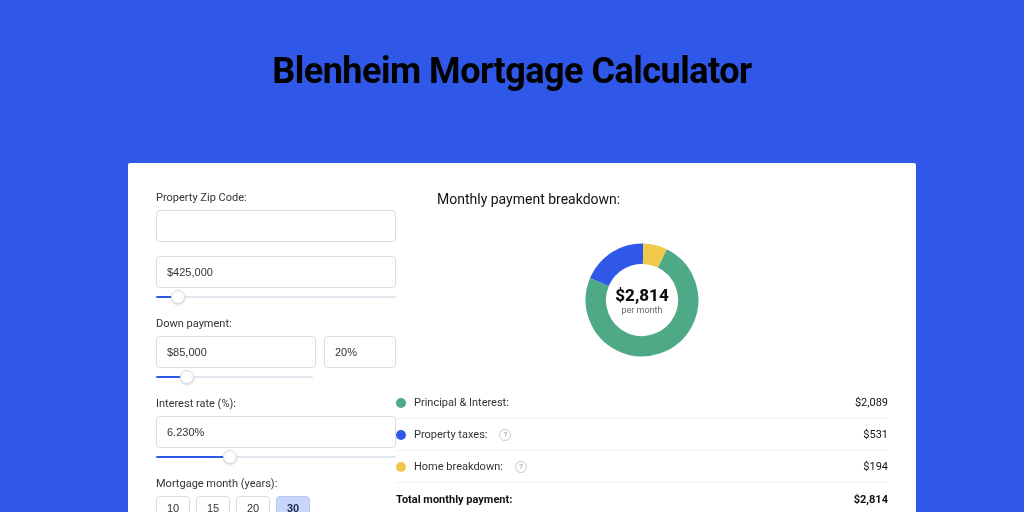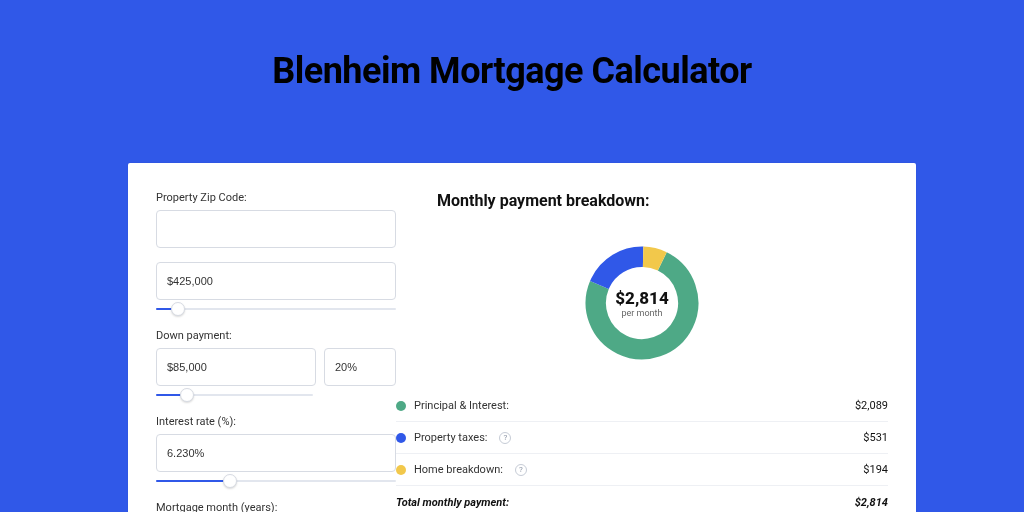--- a/index.html
+++ b/index.html
@@ -13,21 +13,21 @@
     box-shadow: 0 0 0 1px rgba(0,0,0,.02);
     display: flex;
     padding: 28px 28px 0 28px;
     margin-top: 8px;
   }
   
   .left { width: 240px; flex: 0 0 240px; font-size: 11px; color: #2b2b2b; }
   .field { margin-bottom: 14px; }
   .field-label { font-size: 11px; color: #333; margin-bottom: 6px; }
   .input {
-    width: 100%; height: 38px; border: 1px solid #d7dbe3; border-radius: 4px;
+    width: 100%; height: 32px; border: 1px solid #d7dbe3; border-radius: 4px;
     padding: 0 10px; font-size: 11px; color: #333; background: #fff;
   }
   .row { display: flex; gap: 8px; align-items: center; }
   .row .amount { flex: 1 1 auto; }
   .row .pct { width: 72px; flex: 0 0 72px; }
   .slider-wrap { position: relative; height: 12px; margin-top: 3px; }
   .slider-track { position: absolute; left: 0; right: 0; top: 5px; height: 2px; background: #e2e6ee; border-radius: 2px; }
   .slider-fill { position: absolute; left: 0; top: 5px; height: 2px; background: #3058e8; border-radius: 2px; }
   .slider-thumb {
     position: absolute; top: -1px; width: 14px; height: 14px; border-radius: 50%;
@@ -36,21 +36,21 @@
   }
   .periods { display: flex; gap: 6px; }
   .period-btn {
     width: 34px; height: 24px; border: 1px solid #d7dbe3; border-radius: 4px;
     background: #fff; font-size: 11px; color: #333; cursor: pointer;
     display: flex; align-items: center; justify-content: center;
   }
   .period-btn.active { background: #c9d6fb; border-color: #b6c6f6; color: #1c2a55; font-weight: 600; }
   
   .right { flex: 1 1 auto; }
-  .section-title { font-size: 16px; font-weight: 700; color: #111; margin-bottom: 10px; padding-left: 41px; }
+  .section-title { font-size: 14px; font-weight: 400; color: #111; margin-bottom: 10px; padding-left: 41px; }
   .donut-area { display: flex; align-items: center; justify-content: center; height: 165px; }
   .donut { position: relative; width: 122px; height: 122px; }
   .donut svg { width: 122px; height: 122px; }
   .donut-center {
     position: absolute; left: 0; right: 0; top: 0; bottom: 0;
     display: flex; flex-direction: column; align-items: center; justify-content: center;
   }
   .donut-amount { font-size: 17px; font-weight: 800; color: #111; }
   .donut-sub { font-size: 9px; color: #666; }
   .break-list { margin-top: 4px; }
@@ -62,21 +62,21 @@
   .break-row + .break-row { border-top-color: #eef0f4; }
   .break-left { display: flex; align-items: center; gap: 8px; }
   .dot { width: 10px; height: 10px; border-radius: 50%; display: inline-block; }
   .help {
     width: 12px; height: 12px; border-radius: 50%; border: 1px solid #c6ccd6;
     display: inline-flex; align-items: center; justify-content: center;
     font-size: 8px; color: #8a93a3; margin-left: 4px;
   }
   .break-val { font-size: 11px; color: #111; }
   .break-total { border-top: 1px solid #eef0f4; padding: 10px 0; display: flex; justify-content: space-between; font-size: 11px; }
-  .break-total .lbl, .break-total .val { font-weight: 700; color: #111; font-style: italic; }
+  .break-total .lbl, .break-total .val { font-weight: 700; color: #111; }
 </style>
 </head>
 <body>
 
 <div class="hero">
   <h1 class="title">Blenheim Mortgage Calculator</h1>
 </div>
 
 <div class="card">
 

